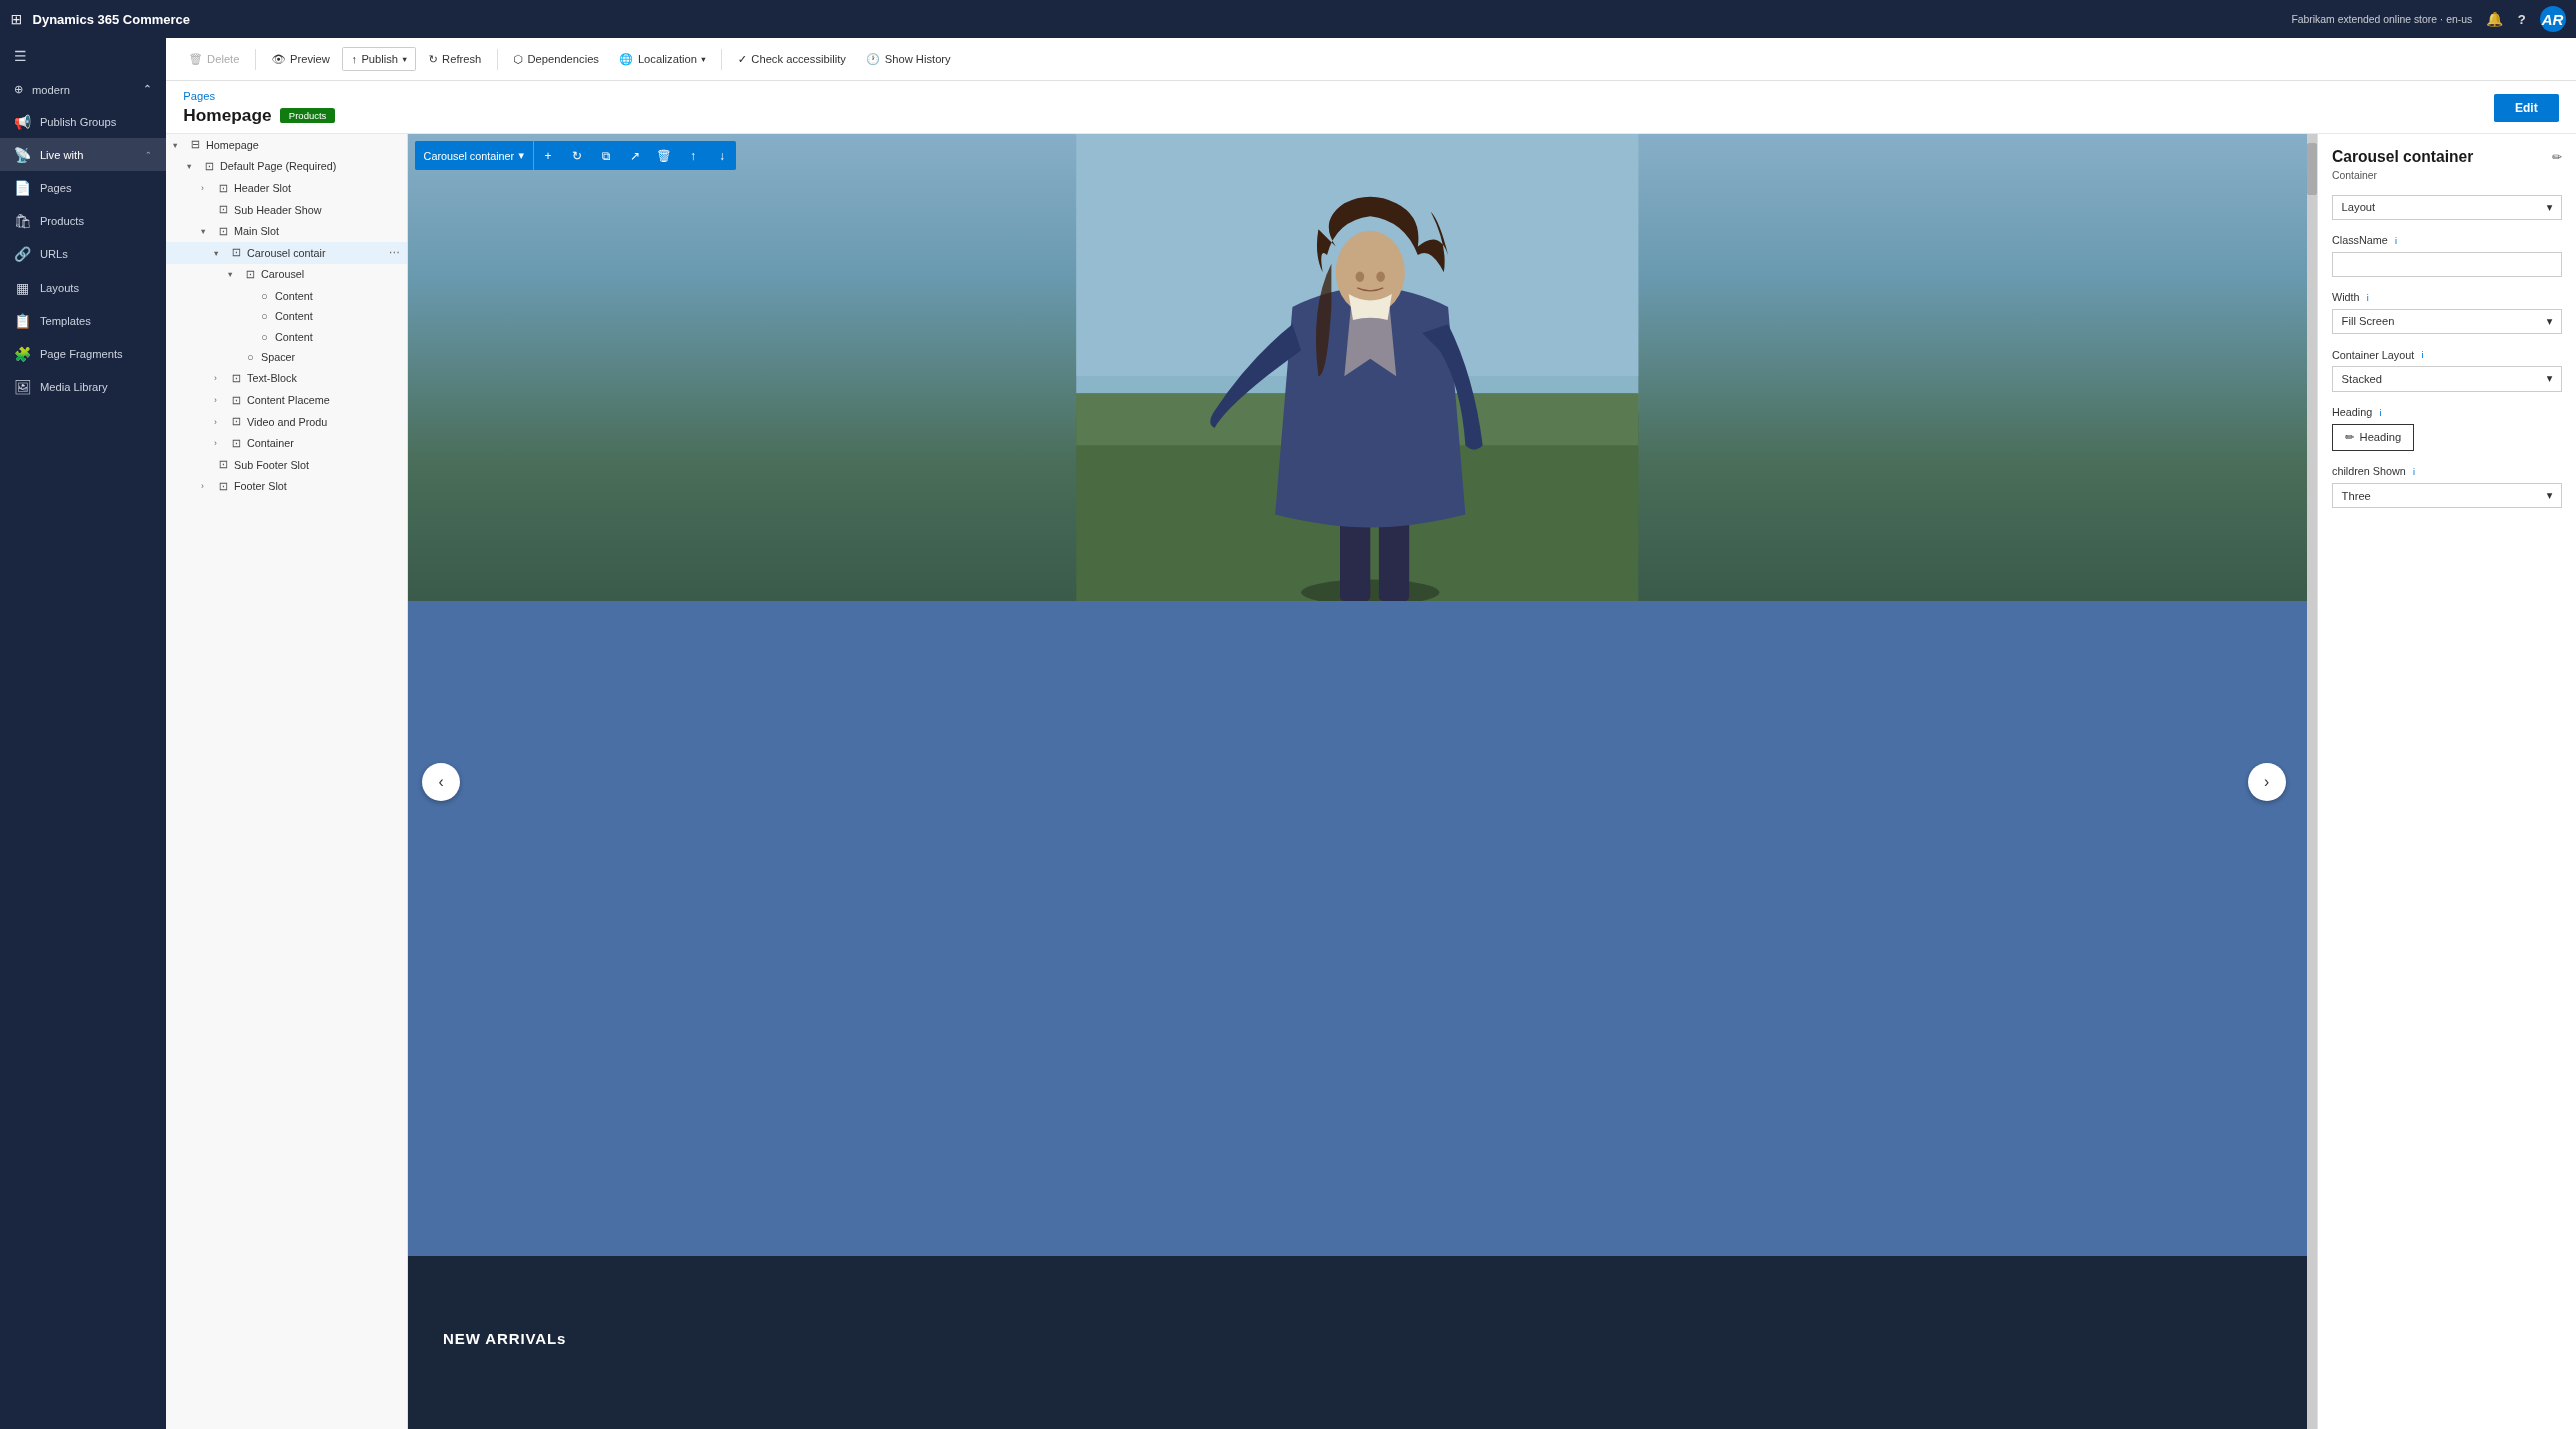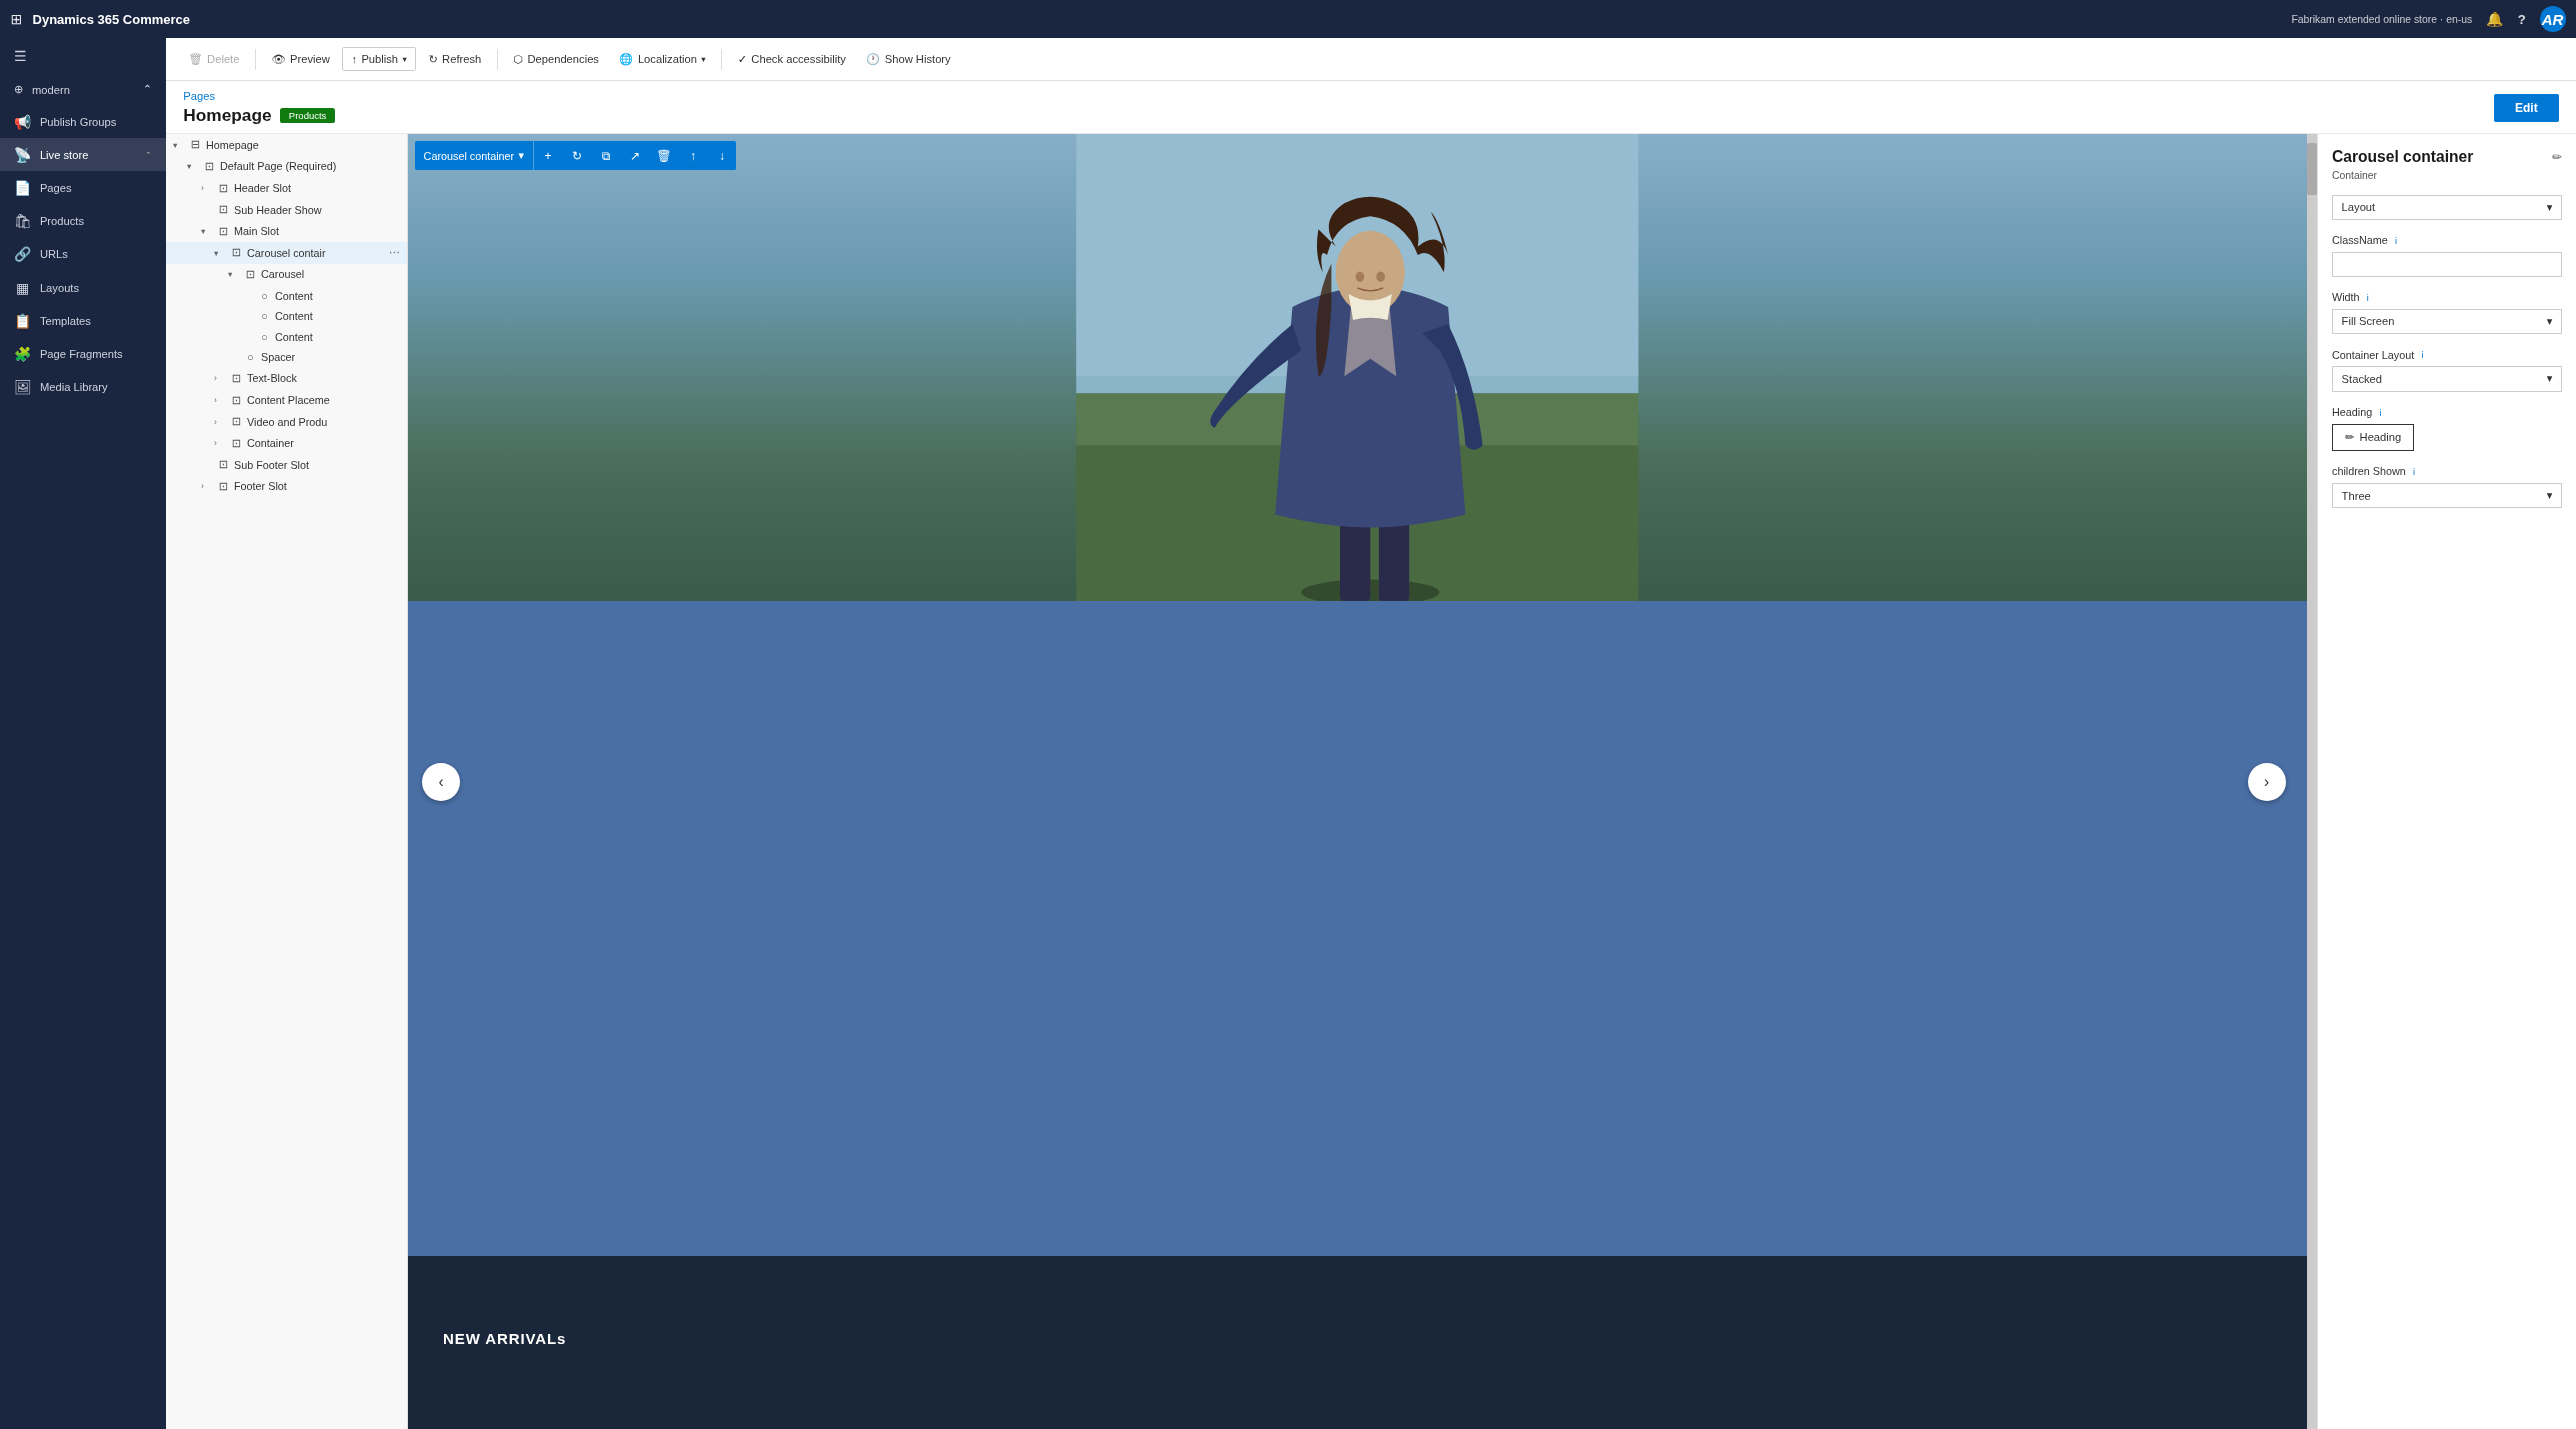--- a/index.html
+++ b/index.html
@@ -367,21 +367,21 @@
       <span>⌃</span>
     </div>
 
     <div class="sidebar-item">
       <span class="icon">📢</span>
       <span>Publish Groups</span>
     </div>
 
     <div class="sidebar-item active">
       <span class="icon" style="color:#0078d4;">📡</span>
-      <span style="color:white;">Live store</span>
+      <span style="color:white;">Live with</span>
       <span style="margin-left:auto; font-size:8.6px; color:#aaa;">⌃</span>
     </div>
 
     <div class="sidebar-item">
       <span class="icon">📄</span>
       <span>Pages</span>
     </div>
 
     <div class="sidebar-item">
       <span class="icon">🛍</span>

